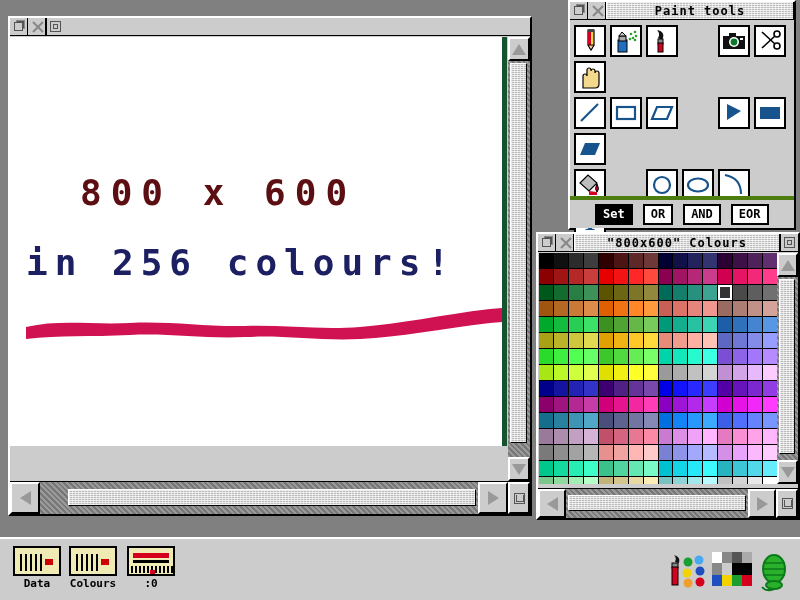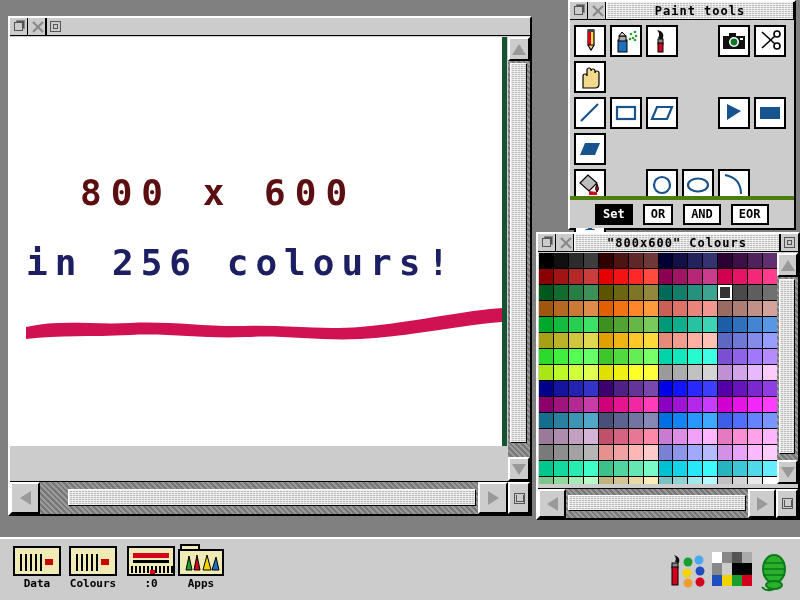--- a/index.html
+++ b/index.html
@@ -654,34 +654,20 @@
     <div style="width:48px;height:30px;margin:0 auto;position:relative;background:#f0eab4;border:2px solid #000;">
       <div style="position:absolute;left:4px;top:5px;width:36px;height:5px;background:#d4001e;"></div>
       <div style="position:absolute;left:4px;top:12px;width:36px;height:3px;background:#000;"></div>
       <div style="position:absolute;left:2px;bottom:1px;width:42px;height:7px;
                   background:repeating-linear-gradient(90deg,#000 0 2px,#f0eab4 2px 4px);"></div>
       <div style="position:absolute;left:21px;bottom:0;width:5px;height:4px;background:#d4001e;"></div>
     </div>
     <div class="lbl">:0</div>
   </div>
 
-  <div class="ibitem" style="left:170px; top:5px;">
-    <div class="folder">
-      <div class="tab"></div>
-      <div class="body">
-        <svg width="40" height="22" viewBox="0 0 40 22" style="margin:1px 0 0 1px;">
-          <polygon points="4,18 7,4 10,18" fill="#1a9e2e" stroke="#000" stroke-width="1"></polygon>
-          <polygon points="12,18 15,3 18,18" fill="#d4001e" stroke="#000" stroke-width="1"></polygon>
-          <polygon points="21,18 25,3 29,18" fill="#f2d300" stroke="#000" stroke-width="1"></polygon>
-          <polygon points="30,18 34,5 37,18" fill="#1f6fbf" stroke="#000" stroke-width="1"></polygon>
-        </svg>
-      </div>
-    </div>
-    <div class="lbl">Apps</div>
-  </div>
 
   <div class="ibitem" style="left:666px; top:12px; width:52px;">
     <svg width="52" height="42" viewBox="0 0 52 42">
       <path d="M8,4 q7,2 5,8 l-4,-1 q2,-4 -1,-7 Z" fill="#111"></path>
       <rect x="6" y="12" width="6" height="5" fill="#888" stroke="#000" stroke-width="1"></rect>
       <rect x="6" y="16" width="6" height="18" fill="#d4001e" stroke="#000" stroke-width="1"></rect>
       <circle cx="22" cy="11" r="4.5" fill="#1a9e2e"></circle>
       <circle cx="33" cy="9" r="4.5" fill="#4aa8f0"></circle>
       <circle cx="21" cy="22" r="4.5" fill="#f2d300"></circle>
       <circle cx="34" cy="20" r="4.5" fill="#1f4fbf"></circle>

